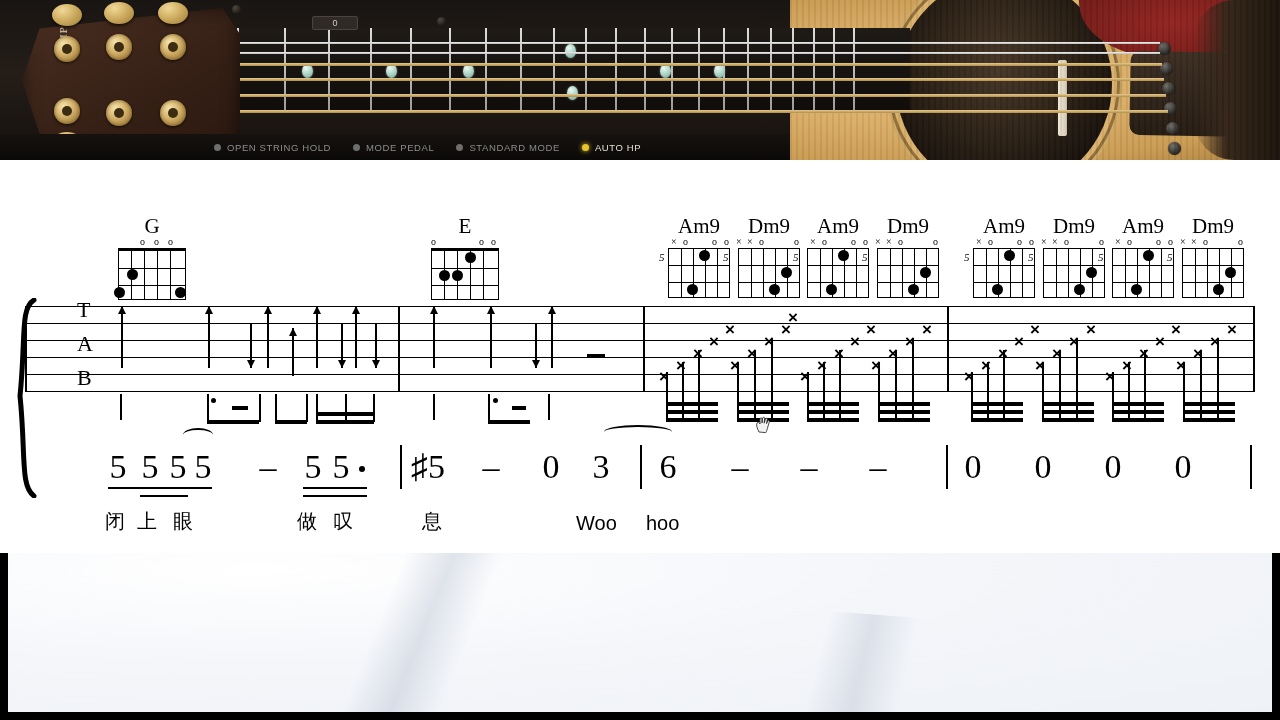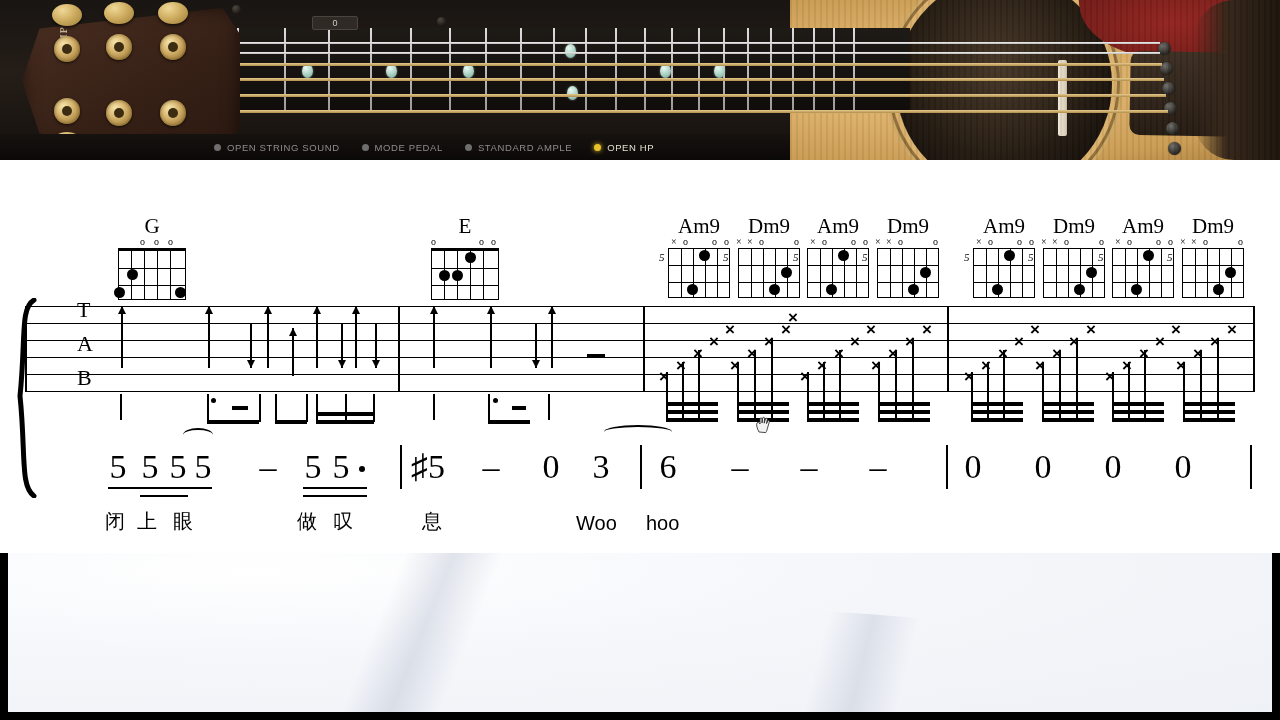--- a/index.html
+++ b/index.html
@@ -328,33 +328,33 @@
     <div class="tuner-post" style="left:106px; top:100px;"></div>
     <div class="tuner-post" style="left:160px; top:100px;"></div>
 
     <div class="truss-label">0</div>
     <div class="screwhole" style="left:232px; top:5px;"></div>
     <div class="screwhole" style="left:437px; top:17px;"></div>
 
     <div class="status-bar">
       <div class="status-item">
         <span class="status-dot"></span>
-        <span class="status-label">OPEN STRING SOUND</span>
+        <span class="status-label">OPEN STRING HOLD</span>
       </div>
       <div class="status-item">
         <span class="status-dot"></span>
         <span class="status-label">MODE PEDAL</span>
       </div>
       <div class="status-item">
         <span class="status-dot"></span>
-        <span class="status-label">STANDARD AMPLE</span>
+        <span class="status-label">STANDARD MODE</span>
       </div>
       <div class="status-item on">
         <span class="status-dot on"></span>
-        <span class="status-label">OPEN HP</span>
+        <span class="status-label">AUTO HP</span>
       </div>
     </div>
   </div>
 
   <div class="sheet">
     <div class="sheet-inner">
 
       <div class="chord" style="left:118px; top:55px; width:68px;">
         <div class="chord-name">G</div>
         <div class="chord-openrow">

